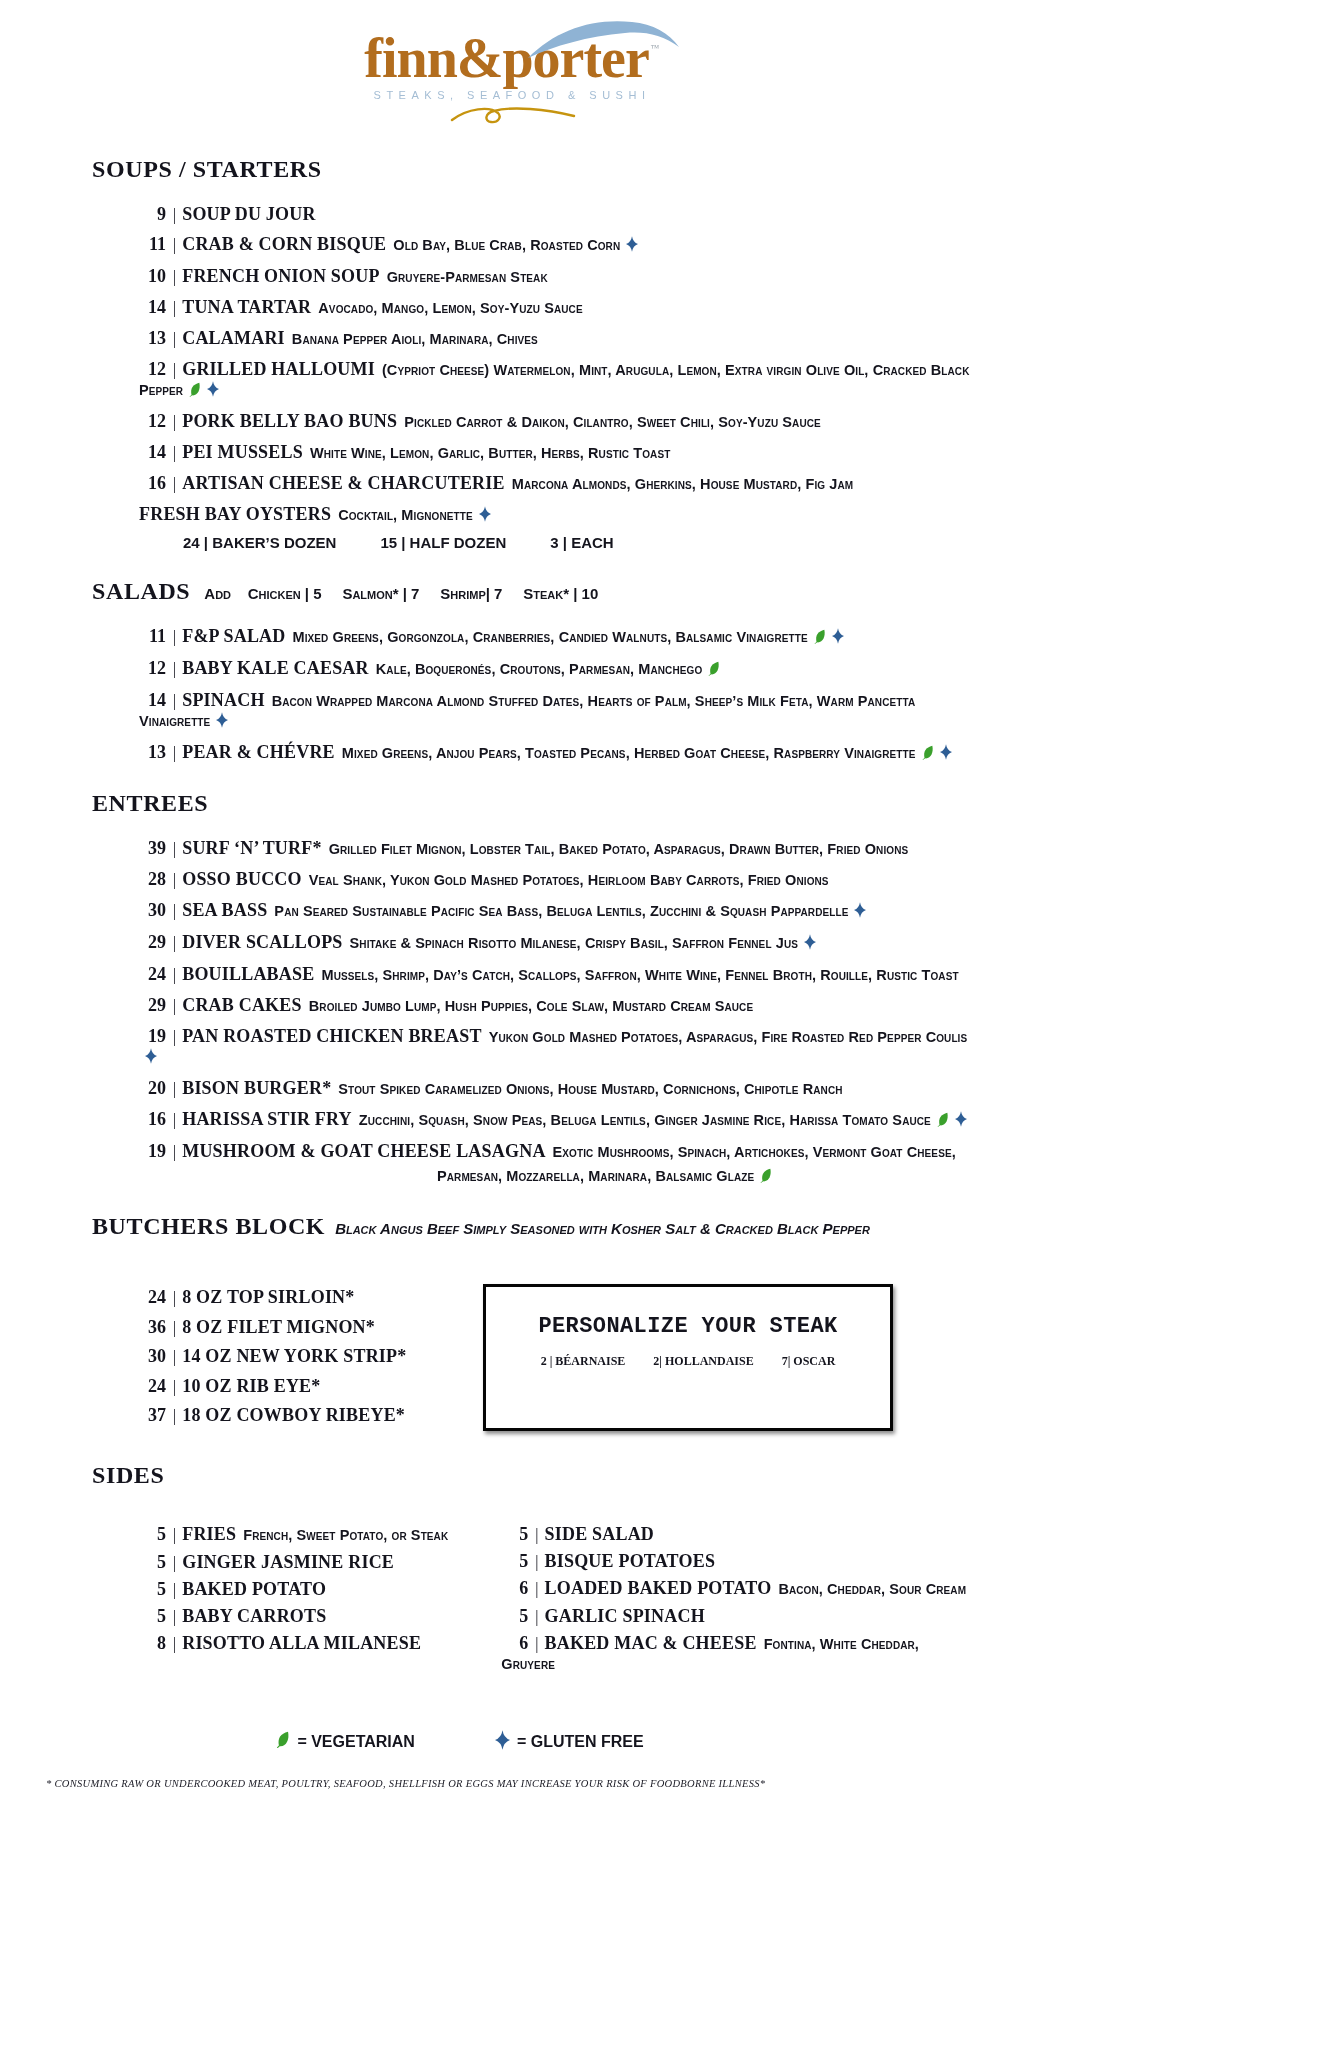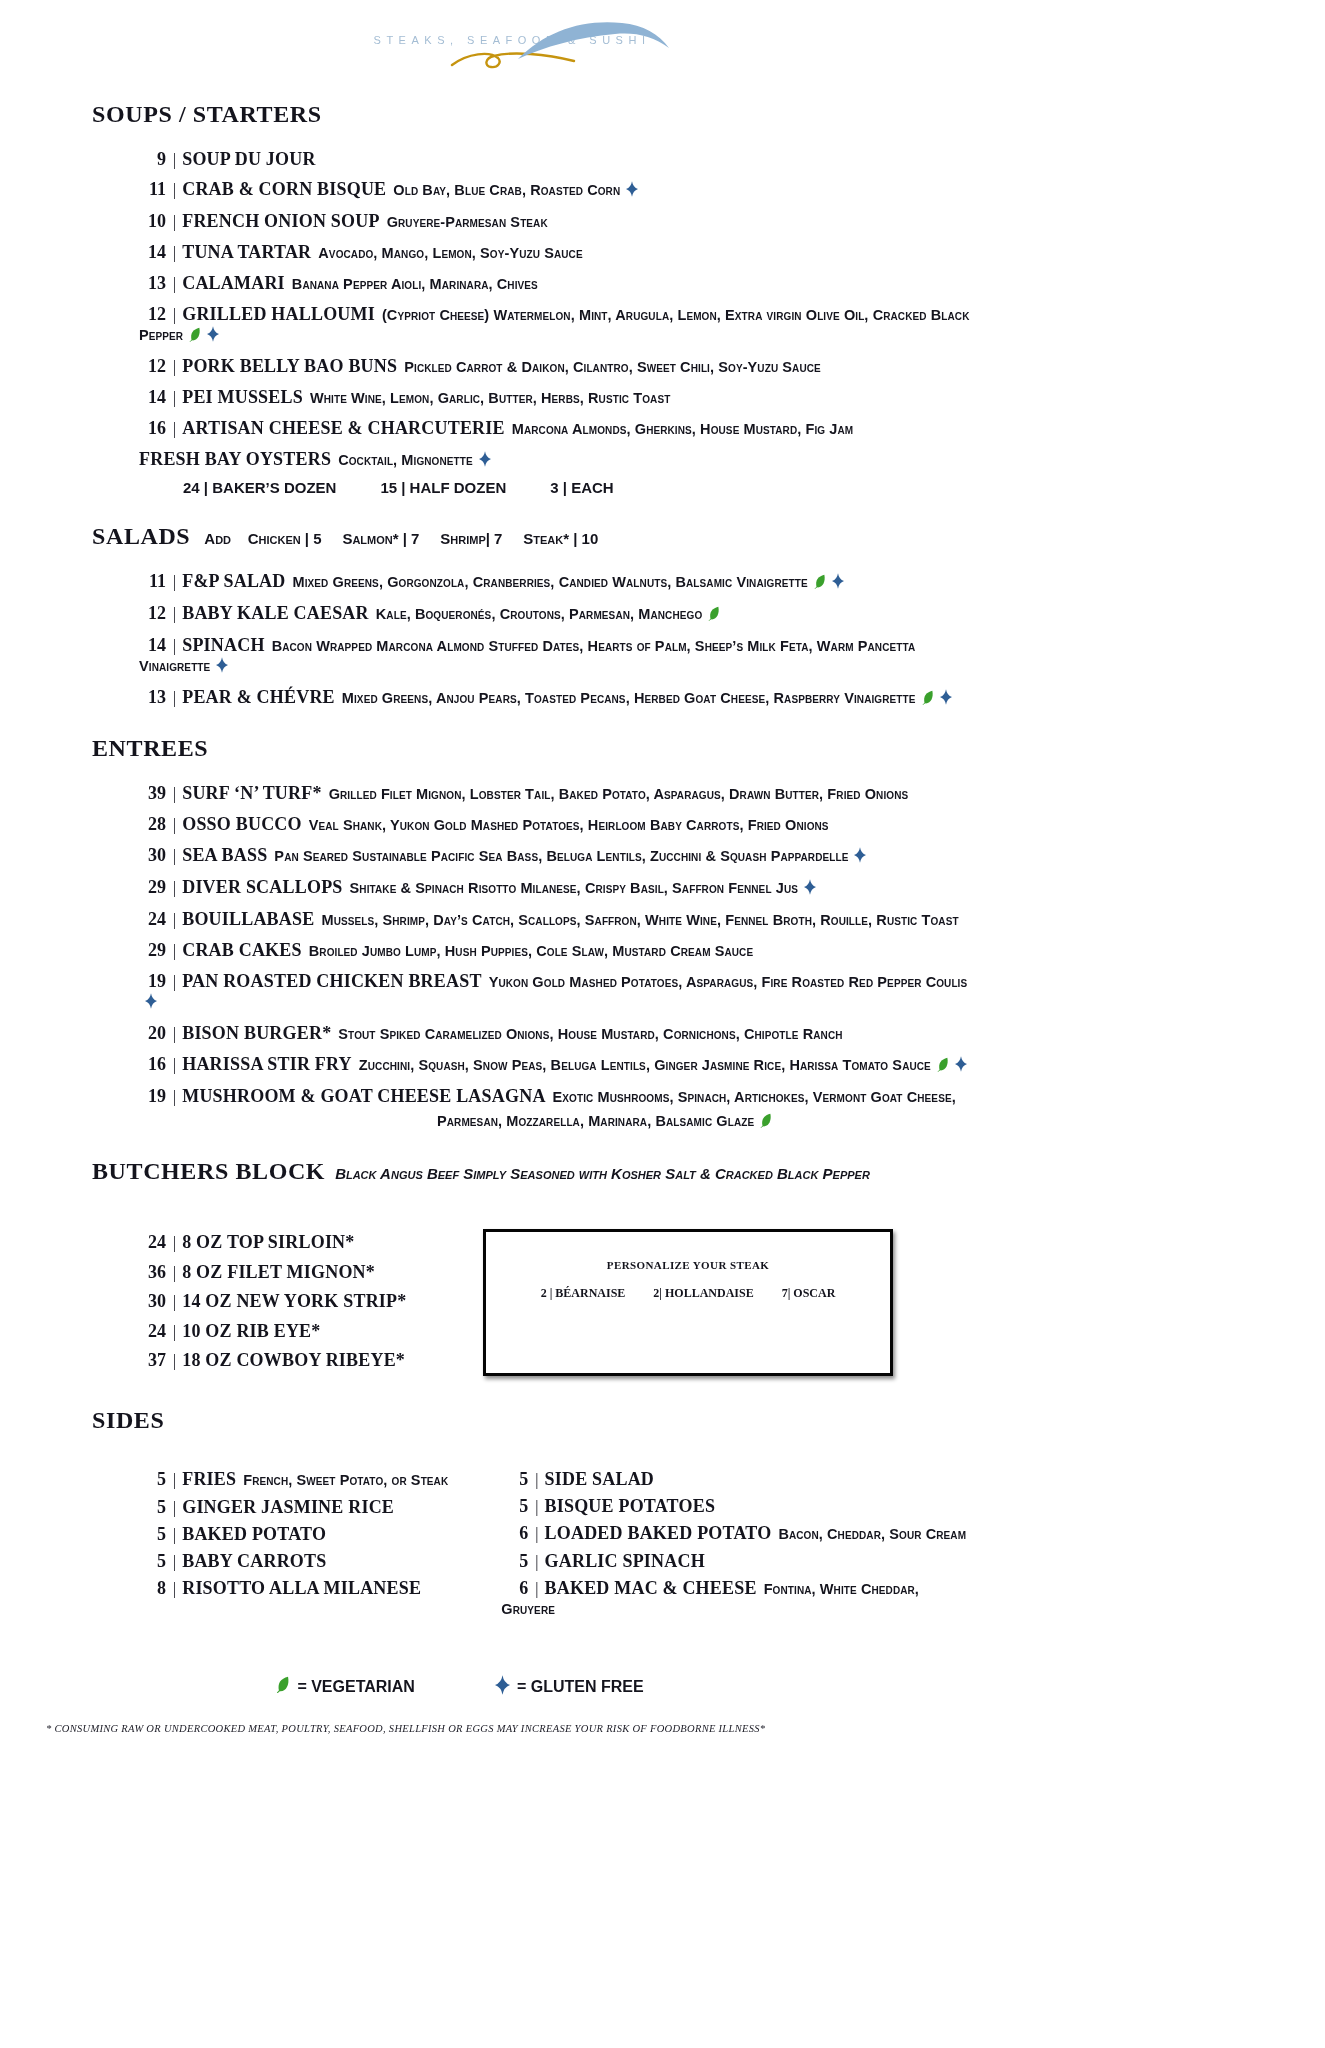--- a/index.html
+++ b/index.html
@@ -67,21 +67,21 @@
 
   
   .butchers-row { display: flex; align-items: flex-start; margin-top: 42px; }
   .steak-list { width: 391px; flex: 0 0 391px; }
   .steak-list .item { margin-bottom: 10.5px; }
   .steak-box {
     width: 410px; height: 147px; border: 3px solid #050505;
     box-shadow: 2px 3px 4px rgba(0,0,0,0.45);
     text-align: center; padding-top: 27px; margin-top: 2px; background: #fff;
   }
-  .box-title { font-size: 11px; font-weight: bold; letter-spacing: 0.4px; }
+  .box-title { font-size: 22px; font-weight: bold; letter-spacing: 0.4px; font-family: Liberation Mono, monospace; }
   .box-row {
     margin-top: 15px; display: flex; justify-content: center; gap: 28px;
     font-weight: bold; font-size: 12px;
   }
 
   
   .sides-grid { display: flex; margin-top: 36px; }
   .sides-col { display: block; }
   .sides-col .item { margin: 0 0 8px 0; }
   .sides-col.col0 { width: 366px; margin-left: 47px; }
@@ -104,20 +104,21 @@
 <body>
 
 <div class="page">
   <div class="content">
 
     <div class="logo-block">
       <div class="logo-mark">
         <svg class="logo-wave" viewBox="0 0 158 44">
           <path d="M2 40 C30 12 66 0 106 4 C127 6 143 15 153 29 C137 17 119 13 99 15 C62 18 28 28 2 40 Z" fill="#8fb3d4"></path>
         </svg>
+        <div class="logo-word"><span>finn&amp;porter</span><span class="logo-tm">™</span></div>
         <div class="logo-tagline">STEAKS, SEAFOOD &amp; SUSHI</div>
         <svg class="logo-swirl" viewBox="0 0 132 26">
           <path d="M6 16 C22 4 44 2 52 9 C56 13 52 19 45 18 C38 17 39 9 48 7 C66 2 100 5 128 12" fill="none" stroke="#c6940f" stroke-width="2.4" stroke-linecap="round"></path>
         </svg>
       </div>
     </div>
 
     <div id="menu-root">
         <section class="menu-section sec-soups">
           <div class="sec-header"><span class="sec-title">SOUPS / STARTERS</span></div>

